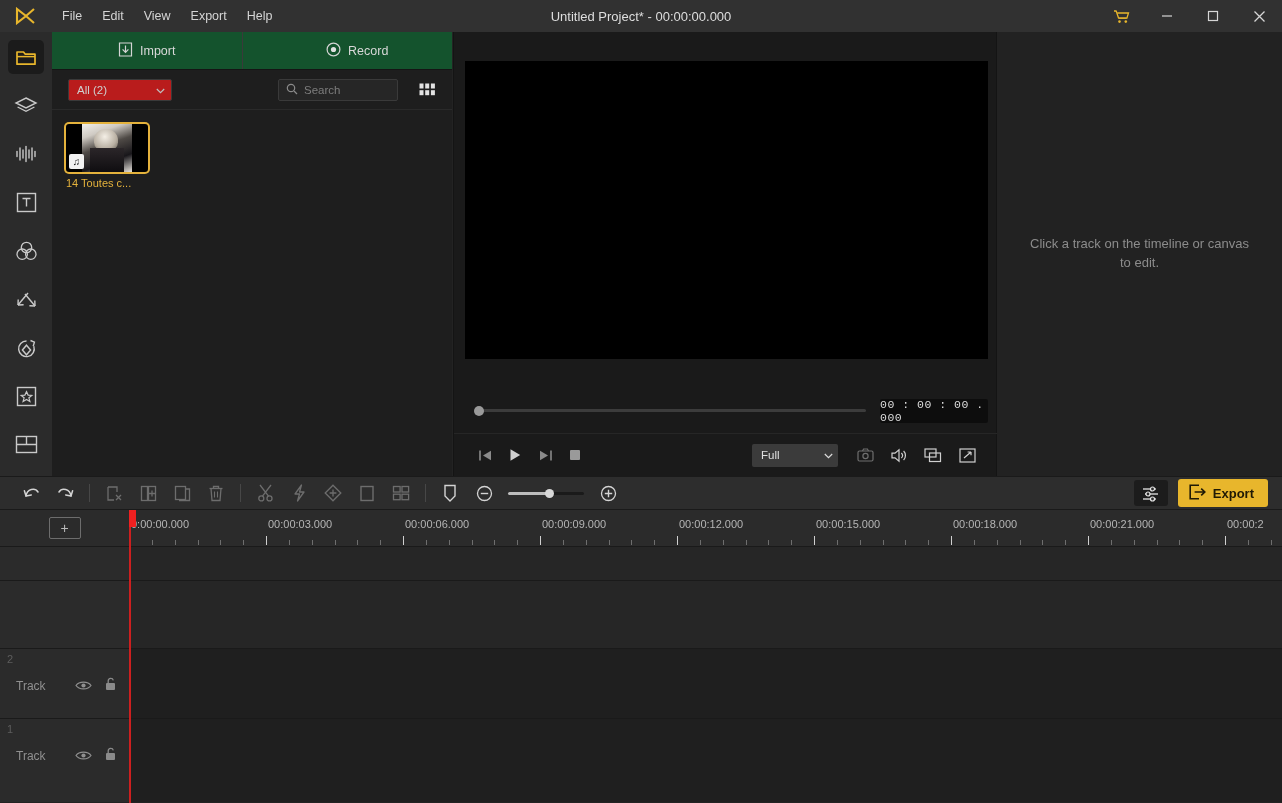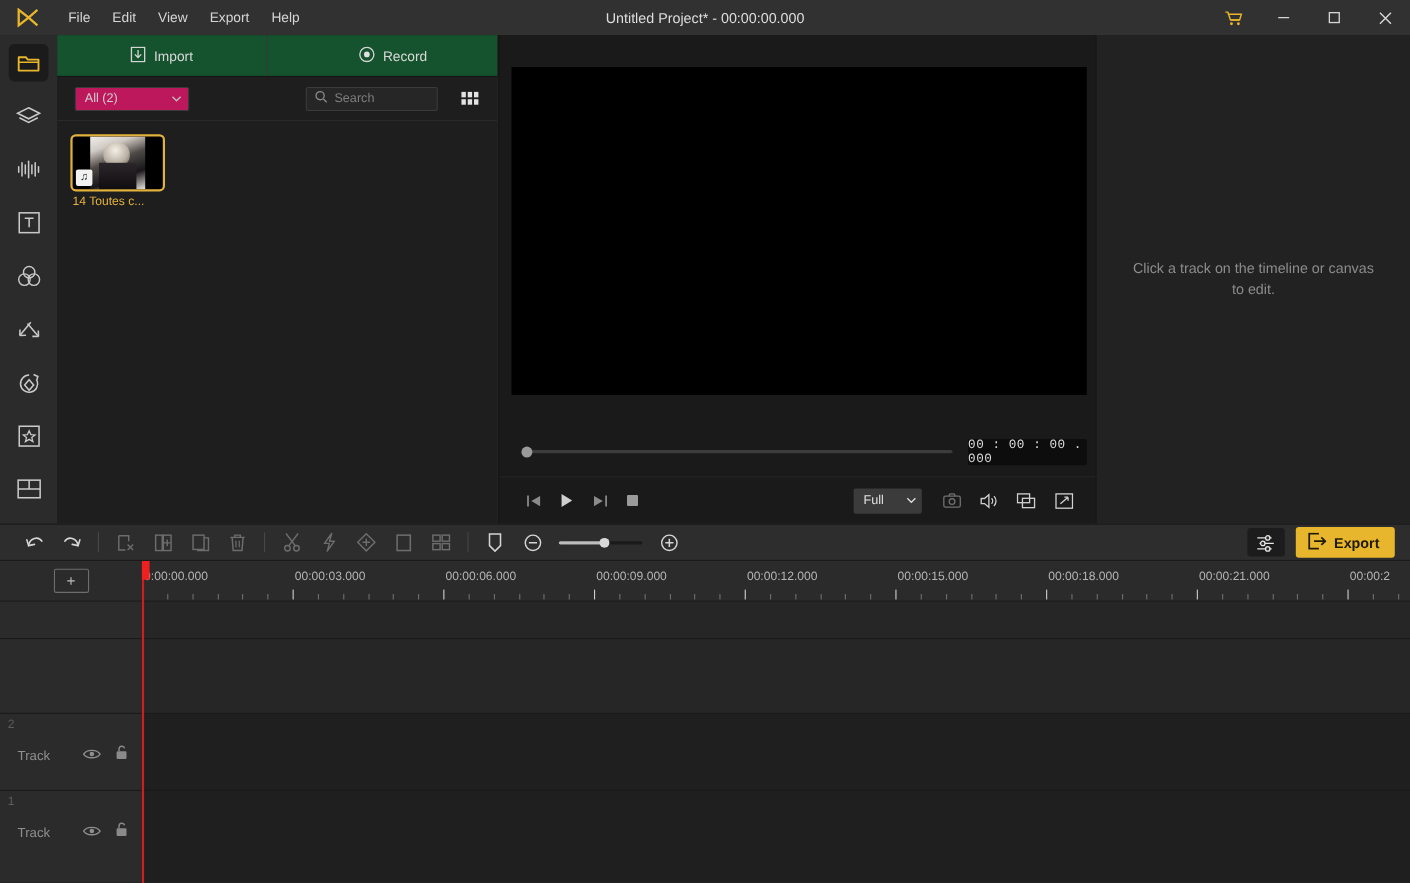--- a/index.html
+++ b/index.html
@@ -69,21 +69,21 @@
     flex: 1; display: flex; align-items: center; justify-content: center;
     gap: 7px; font-size: 12.5px; color: #d8d8d8;
   }
   .media-tab:first-child { border-right: 1px solid #3a3a3a; }
   .media-filterbar {
     display: flex; align-items: center; height: 40px;
     padding: 0 12px 0 16px; gap: 10px;
     border-bottom: 1px solid #2a2a2a;
   }
   .dropdown {
-    width: 104px; height: 22px; background: #be185d;
+    width: 104px; height: 22px; background: #b91c1c;
     border: 1px solid #3a3a3a; border-radius: 2px;
     display: flex; align-items: center; justify-content: space-between;
     padding: 0 6px 0 8px; font-size: 11.5px; color: #cfcfcf;
   }
   .searchbox {
     width: 120px; height: 22px; background: #262626;
     border: 1px solid #3a3a3a; border-radius: 2px;
     display: flex; align-items: center; gap: 6px; padding: 0 7px;
     margin-left: auto;
   }
@@ -161,21 +161,21 @@
   .ctrlrow {
     position: absolute; left: 0; top: 402px; width: 544px; height: 42px;
     display: flex; align-items: center; padding: 0 16px;
   }
   .pbtn {
     width: 30px; height: 26px; display: flex;
     align-items: center; justify-content: center;
   }
   .right-ctrls { margin-left: auto; display: flex; align-items: center; gap: 4px; }
   .qualitysel {
-    width: 62px; height: 23px; background: #3b3b3b; border-radius: 2px;
+    width: 86px; height: 23px; background: #3b3b3b; border-radius: 2px;
     display: flex; align-items: center; justify-content: space-between;
     padding: 0 5px 0 9px; font-size: 11.5px; color: #e0e0e0; margin-right: 8px;
   }
 
   
   .proppanel {
     position: absolute; left: 997px; top: 32px; width: 285px; height: 444px;
     background: #222222;
     display: flex; align-items: center; justify-content: center;
   }

